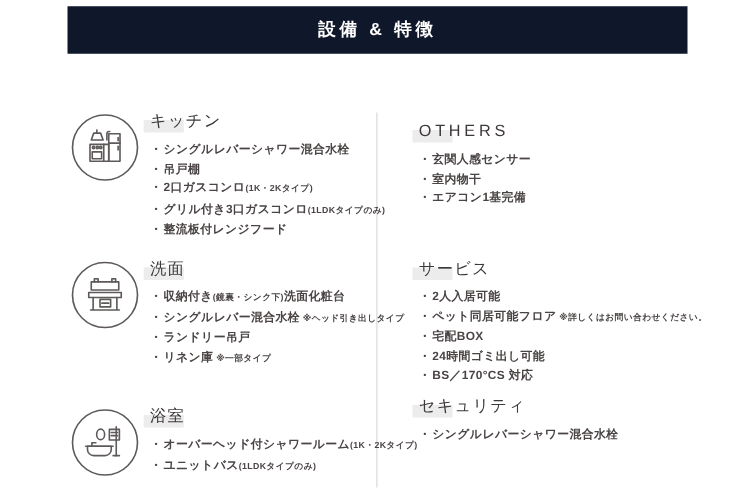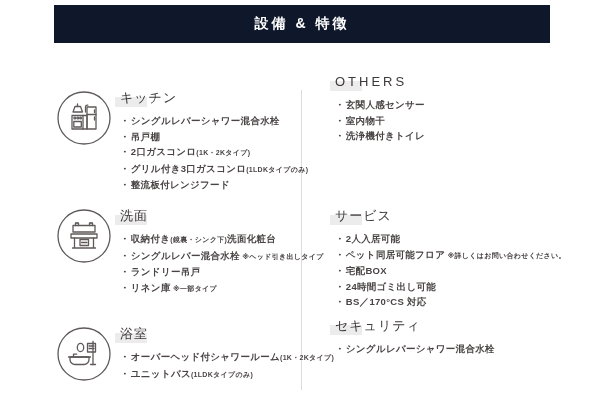--- a/index.html
+++ b/index.html
@@ -24,21 +24,21 @@
   .sec-title .tx{position:relative;z-index:1;}
   .sec-title.latin .tx{letter-spacing:3px;}
   ul.features{list-style:none;margin:0;padding:0;font-size:9.5px;font-weight:bold;
     color:#4a4444;letter-spacing:.3px;}
   ul.features li{line-height:15.6px;white-space:nowrap;}
   ul.features .small{font-size:7px;}
   ul.features .bullet{margin-right:1px;}
   #sec-kitchen{left:56px;top:88px;}
   #sec-washroom{left:56px;top:206px;}
   #sec-bathroom{left:56px;top:324px;}
-  #sec-others{left:335px;top:72px;}
+  #sec-others{left:335px;top:96px;}
   #sec-service{left:335px;top:206px;}
   #sec-security{left:335px;top:316px;}
   .ic{stroke:#5f5a5a;fill:none;stroke-width:1.3;stroke-linecap:round;stroke-linejoin:round;}
 </style>
 </head>
 <body>
 
 <div>
 
   <header class="bar">
@@ -127,21 +127,21 @@
   </section>
 
   <section class="sec" id="sec-others">
     <h2 class="sec-title latin">
       <span class="hl"></span>
       <span class="tx">OTHERS</span>
     </h2>
     <ul class="features">
         <li><span class="bullet">・</span><span>玄関人感センサー</span></li>
         <li><span class="bullet">・</span><span>室内物干</span></li>
-        <li><span class="bullet">・</span><span>洗浄機付きトイレ</span></li>
+        <li><span class="bullet">・</span><span>エアコン1基完備</span></li>
       </ul>
   </section>
 
   <section class="sec" id="sec-service">
     <h2 class="sec-title">
       <span class="hl"></span>
       <span class="tx">サービス</span>
     </h2>
     <ul class="features">
         <li><span class="bullet">・</span><span>2人入居可能</span></li>

